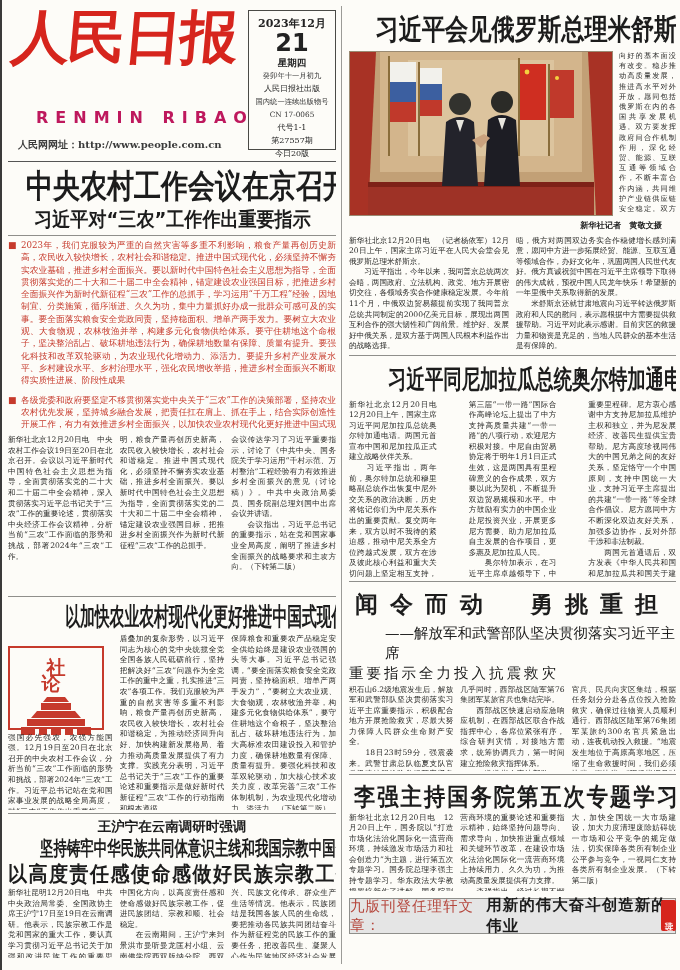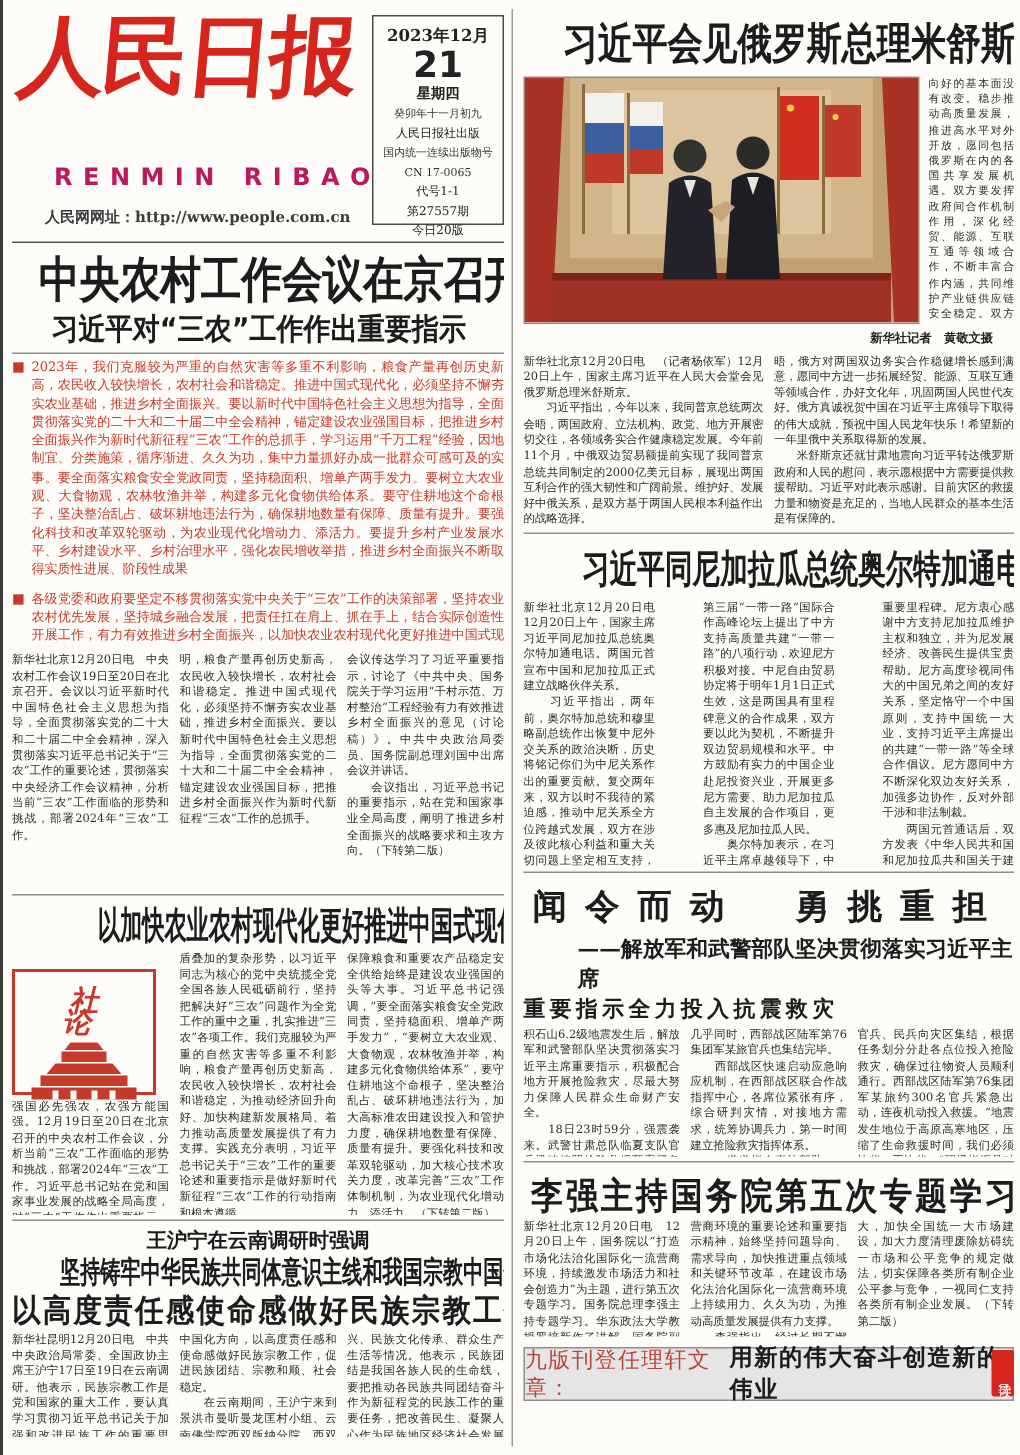--- a/index.html
+++ b/index.html
@@ -10,60 +10,60 @@
   .col-l{position:absolute;left:6px;top:0;width:328px;}
   .col-r{position:absolute;left:347px;top:0;width:327px;}
   .rule{height:0;border-top:1px solid #8f8f8b;margin:3px 0;}
   .rule-dark{border-top:1.5px solid #555;}
   
   .masthead{position:relative;height:154px;margin-top:4px;}
   .logo{position:absolute;left:4px;top:2px;width:230px;font-size:58px;line-height:62px;
         font-weight:bold;color:#d6251d;transform:skewX(-5deg);letter-spacing:-2px;white-space:nowrap;}
   .logo-rom{position:absolute;left:28px;top:104px;color:#be185d;font-weight:bold;
         font-size:16px;letter-spacing:7px;font-family:"DejaVu Sans","Liberation Sans",sans-serif;}
-  .website{position:absolute;left:22px;top:134px;font-size:10px;font-weight:bold;color:#3b3b3b;}
+  .website{position:absolute;left:10px;top:134px;font-size:10px;font-weight:bold;color:#3b3b3b;}
   .datebox{position:absolute;right:0;top:6px;width:88px;height:140px;border:1.5px solid #4a4a46;
         text-align:center;font-size:8px;line-height:13px;color:#222;padding-top:6px;box-sizing:border-box;}
   .datebox .ym{font-size:11px;font-weight:bold;}
   .datebox .day{font-size:24px;font-weight:bold;line-height:26px;font-family:"DejaVu Sans","Liberation Sans",sans-serif;}
   .datebox .wd{font-weight:bold;font-size:9.5px;}
   .datebox .small{font-size:7.3px;color:#333;}
   
   .hwrap{text-align:center;overflow:hidden;}
   .cond{display:inline-block;white-space:nowrap;font-weight:bold;transform-origin:center top;}
   .h-lead{font-size:30px;transform:scale(0.9,1.08);font-family:"DejaVu Sans","Liberation Sans",sans-serif;}
   .sub-lead{font-size:19px;transform:scale(0.95,1.05);font-family:"DejaVu Sans","Liberation Sans",sans-serif;}
   .h-russia{font-size:27px;transform:scale(0.86,1.06);font-family:"DejaVu Sans","Liberation Sans",sans-serif;}
   .h-nic{font-size:23px;transform:scale(0.8,1.12);}
   .h-ed{font-size:20px;transform:scale(0.74,1.25);font-family:"DejaVu Sans","Liberation Sans",sans-serif;}
   .h-pla{font-size:23px;letter-spacing:12px;}
   .h-li{font-size:22px;letter-spacing:2px;transform:scale(0.97,1.1);}
   .kicker{font-size:13.5px;font-weight:bold;text-align:center;font-family:"DejaVu Sans","Liberation Sans",sans-serif;}
   .h-wang1{font-size:16px;transform:scale(0.84,1.25);}
   .h-wang2{font-size:19px;letter-spacing:1.5px;transform:scaleY(1.1);}
-  .pla-sub{font-size:14.5px;font-weight:bold;line-height:20px;}
+  .pla-sub{font-size:14.5px;font-weight:normal;line-height:20px;}
   .pla-sub .l1{padding-left:36px;}
   .pla-sub .l2{letter-spacing:3px;}
   
   .cols{display:flex;gap:7px;}
   .bcol{flex:1;font-size:7.6px;line-height:10.6px;text-align:justify;overflow:hidden;
         white-space:pre-line;color:#2a2a28;}
   .bullets{margin-top:3px;height:192px;overflow:hidden;color:#c63a2c;font-size:8.7px;line-height:12.3px;text-align:justify;}
   .bullet{display:flex;margin-bottom:7px;}
   .bmark{flex:0 0 13px;font-size:9px;color:#c63a2c;}
   
   .photorow{display:flex;gap:6px;margin-top:5px;}
   .photo{flex:0 0 262px;height:163px;border:1px solid #9a8a72;overflow:hidden;}
   .sidecol{flex:1;font-size:7.2px;line-height:10.2px;text-align:justify;overflow:hidden;white-space:pre-line;color:#2a2a28;height:163px;}
   .caption{margin-top:4px;font-size:8.2px;line-height:11.5px;color:#222;}
   .caption .credit{display:block;text-align:right;font-weight:bold;padding-right:14px;}
   
   .edbadge{width:96px;height:84px;border:2px solid #c63a2c;box-sizing:border-box;float:left;
         margin:1px 6px 3px 0;text-align:center;color:#c63a2c;padding-top:4px;}
-  .edbadge .bt{font-size:19px;font-weight:bold;letter-spacing:10px;padding-left:10px;font-style:italic;}
+  .edbadge .bt{font-size:19px;font-weight:bold;letter-spacing:10px;padding-left:10px;}
   
   .strip{position:relative;margin-top:7px;border:1px solid #8f8f8b;height:34px;display:flex;
         align-items:center;justify-content:center;background:#e5e5e5;}
   .strip .pre{color:#b5463c;font-size:14.5px;letter-spacing:1px;}
   .strip .ttl{font-size:15.5px;font-weight:bold;font-family:"DejaVu Sans","Liberation Sans",sans-serif;letter-spacing:1px;}
   .badge-daodu{position:absolute;right:-1px;top:1px;width:15px;height:31px;background:#d6251d;color:#fff;
         writing-mode:vertical-rl;text-align:center;font-size:9px;line-height:15px;border-radius:2px;}
   .mt2{margin-top:2px;} .mt4{margin-top:4px;}
 </style>
 </head>

